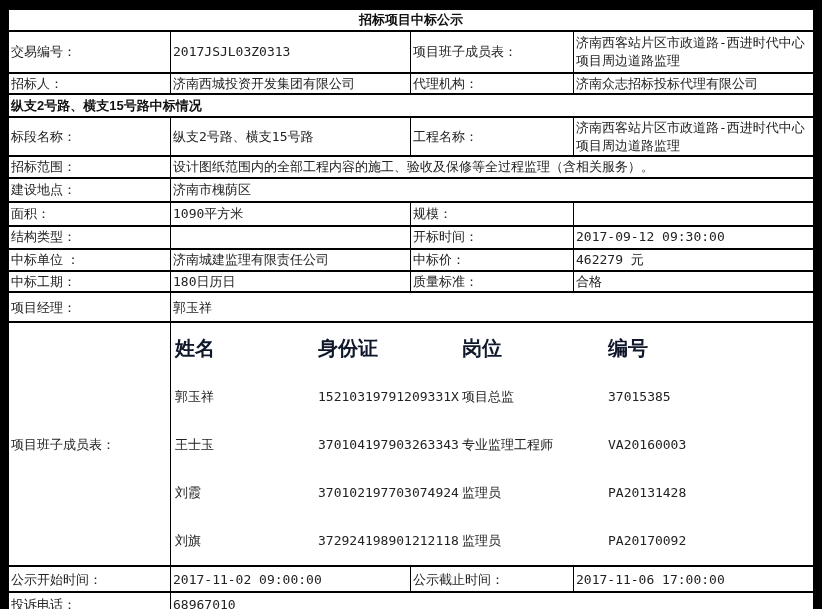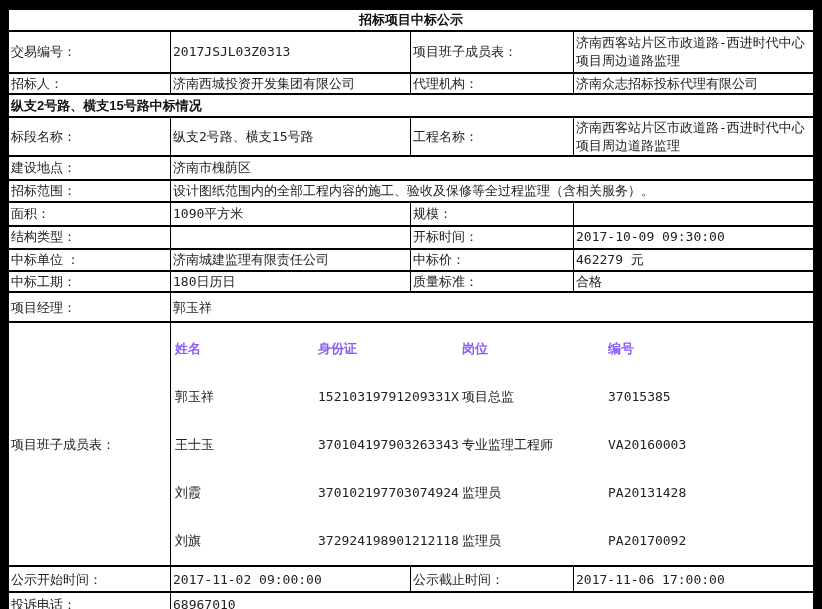--- a/index.html
+++ b/index.html
@@ -60,21 +60,21 @@
     height:240px;
     padding-left:4px;
   }
   .team-row {
     flex:1;
     display:grid;
     grid-template-columns:143px 144px 146px 1fr;
     align-items:center;
     font-size:13px;
   }
-  .team-row.head { font-weight:bold; font-size:13px; color:#8b5cf6; }
+  .team-row.head { font-weight:bold; font-size:20px; color:#0f172a; }
   .team-cell.num { font-family:"DejaVu Sans Mono","Liberation Sans",monospace; }
 </style>
 </head>
 <body>
 
 <div class="doc">
   <table class="main">
     <colgroup>
       <col style="width:162px">
         <col style="width:240px">
@@ -105,42 +105,42 @@
       <td colspan="4" class="section-cell">纵支2号路、横支15号路中标情况</td>
     </tr>
 
     <tr style="height:36px">
       <td class="lbl">标段名称：</td>
       <td class="v">纵支2号路、横支15号路</td>
       <td class="lbl">工程名称：</td>
       <td class="v">济南西客站片区市政道路-西进时代中心项目周边道路监理</td>
     </tr>
 
+    <tr style="height:21px">
+      <td class="lbl">招标范围：</td>
+      <td colspan="3" class="v">设计图纸范围内的全部工程内容的施工、验收及保修等全过程监理（含相关服务）。</td>
+    </tr>
+
     <tr style="height:24px">
       <td class="lbl">建设地点：</td>
       <td colspan="3" class="v">济南市槐荫区</td>
-    </tr>
-
-    <tr style="height:21px">
-      <td class="lbl">招标范围：</td>
-      <td colspan="3" class="v">设计图纸范围内的全部工程内容的施工、验收及保修等全过程监理（含相关服务）。</td>
     </tr>
 
     <tr style="height:24px">
       <td class="lbl">面积：</td>
       <td class="v">1090平方米</td>
       <td class="lbl">规模：</td>
       <td class="v"></td>
     </tr>
 
     <tr style="height:23px">
       <td class="lbl">结构类型：</td>
       <td class="v"></td>
       <td class="lbl">开标时间：</td>
-      <td class="v">2017-10-09 09:30:00</td>
+      <td class="v">2017-09-12 09:30:00</td>
     </tr>
 
     <tr style="height:22px">
       <td class="lbl">中标单位 ：</td>
       <td class="v">济南城建监理有限责任公司</td>
       <td class="lbl">中标价：</td>
       <td class="v">462279 元</td>
     </tr>
 
     <tr style="height:14px">

